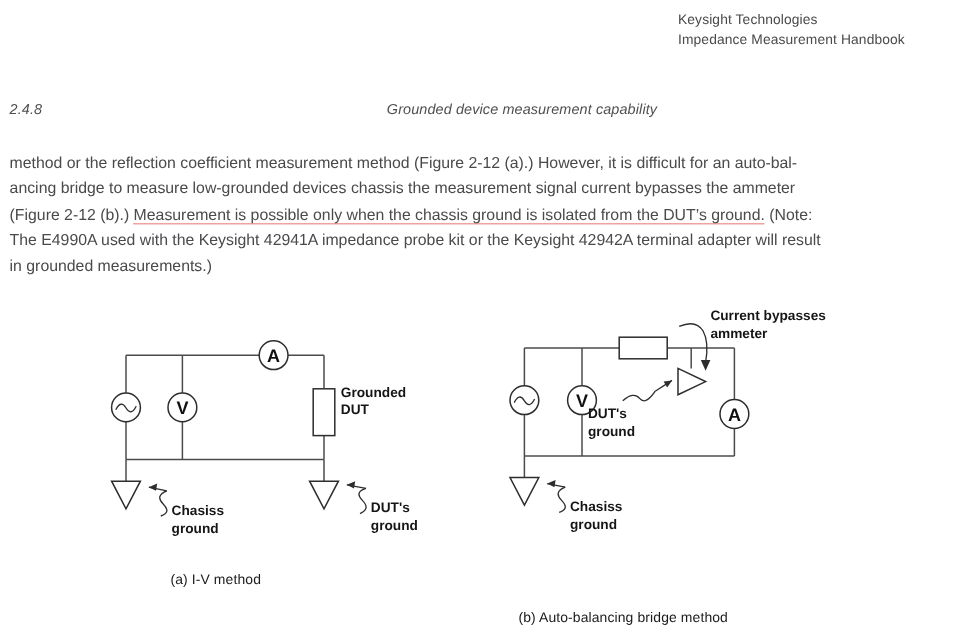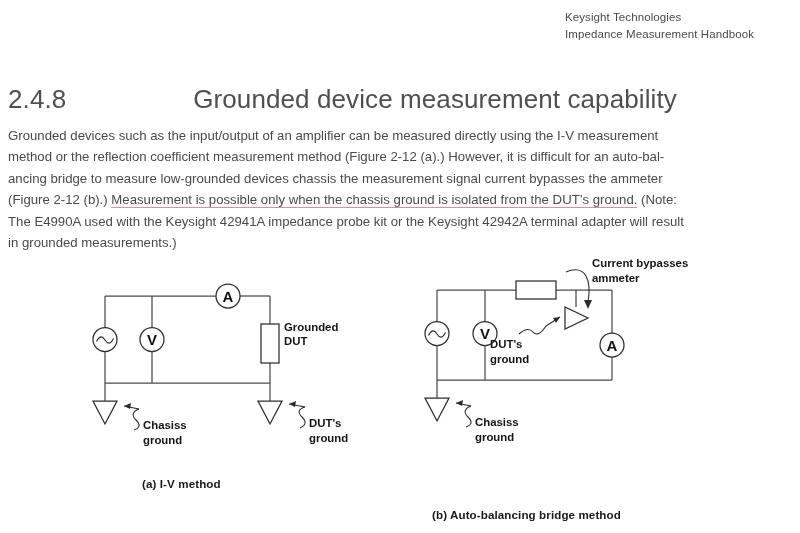--- a/index.html
+++ b/index.html
@@ -37,23 +37,24 @@
   }
 
   
   .section-heading {
     position: absolute;
     top: 84px;
     left: 8px;
     width: 780px;
     display: flex;
     align-items: baseline;
-    font-size: 26px;
+    font-size: 12px;
     color: #4f4f4f;
     letter-spacing: 0.1px;
+    font-style: italic;
   }
   .section-heading .sec-num {
     width: 74px;
     flex: 0 0 74px;
   }
   .section-heading .sec-title {
     flex: 1 1 auto;
     text-align: center;
   }
 
@@ -86,21 +87,21 @@
     height: 250px;
   }
   .figure-svg {
     position: absolute;
     top: 0;
     left: 0;
   }
   .fig-caption {
     position: absolute;
     font-size: 11.6px;
-    font-weight: bold;
+    font-weight: normal;
     color: #1a1a1a;
     white-space: nowrap;
     letter-spacing: 0.1px;
   }
   #caption-a { left: 142px; top: 222px; }
   #caption-b { left: 432px; top: 222px; margin-top: 31px; }
 
   
   text.clbl {
     font-family: "Liberation Sans", sans-serif;
@@ -138,21 +139,20 @@
   <div class="hdr-line">Keysight Technologies</div>
   <div class="hdr-line">Impedance Measurement Handbook</div>
 </div>
 
 <div class="section-heading">
   <span class="sec-num">2.4.8</span>
   <span class="sec-title">Grounded device measurement capability</span>
 </div>
 
 <div class="body-copy">
-  <div class="ln">Grounded devices such as the input/output of an amplifier can be measured directly using the I-V measurement</div>
   <div class="ln">method or the reflection coefficient measurement method (Figure 2-12 (a).) However, it is difficult for an auto-bal-</div>
   <div class="ln">ancing bridge to measure low-grounded devices chassis the measurement signal current bypasses the ammeter</div>
   <div class="ln"><span>(Figure 2-12 (b).) </span><span class="hl-underline">Measurement is possible only when the chassis ground is isolated from the DUT’s ground.</span><span> (Note:</span></div>
   <div class="ln">The E4990A used with the Keysight 42941A impedance probe kit or the Keysight 42942A terminal adapter will result</div>
   <div class="ln">in grounded measurements.)</div>
 </div>
 
 <div class="figure-area">
 
   <svg class="figure-svg" width="800" height="250" viewBox="0 0 800 250">

